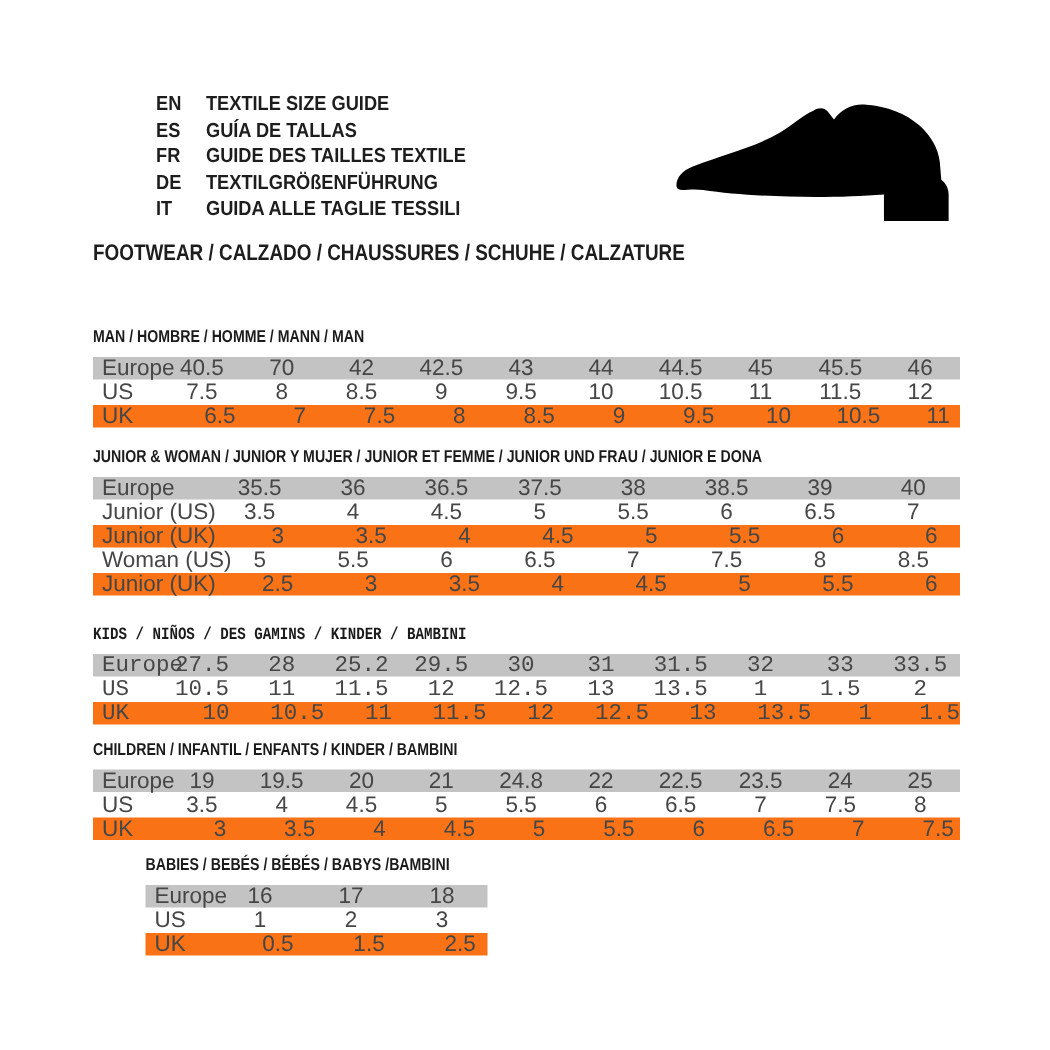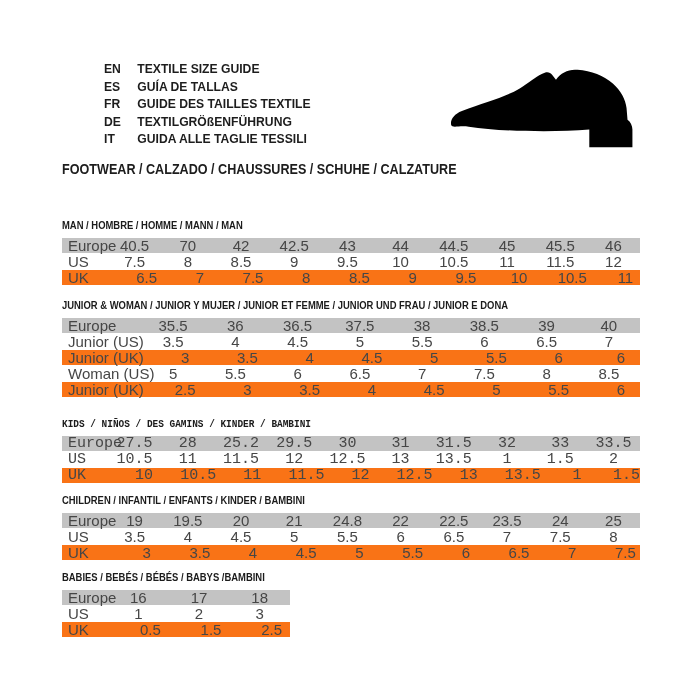--- a/index.html
+++ b/index.html
@@ -18,21 +18,21 @@
   .footwear{
     position:absolute;left:62px;top:160px;font-size:15px;font-weight:700;
     white-space:nowrap;transform:scaleX(.84);transform-origin:left center;
   }
   
   .size-section{position:absolute;left:62px;}
   .sec-man{top:219px;}
   .sec-junior{top:299px;}
   .sec-kids{top:417px;font-family:Liberation Mono, monospace;}
   .sec-children{top:494px;}
-  .sec-babies{top:571px;}
+  .sec-babies{top:571px;margin-left:35px;}
   .tbl-title{
     font-size:11.5px;font-weight:700;white-space:nowrap;height:13px;line-height:13px;
     transform:scaleX(.82);transform-origin:left center;color:#1b1b1b;
   }
   .tbl{margin-top:6px;width:578px;}
   .sec-babies .tbl{width:228px;}
   .row{display:flex;height:15px;line-height:15px;margin-bottom:1px;font-size:15px;color:#464646;}
   .row.header{background:#c3c3c3;}
   .row.alt{background:#f97316;gap:24px;}
   .row-label{width:46px;padding-left:6px;box-sizing:border-box;white-space:nowrap;flex:0 0 auto;}

